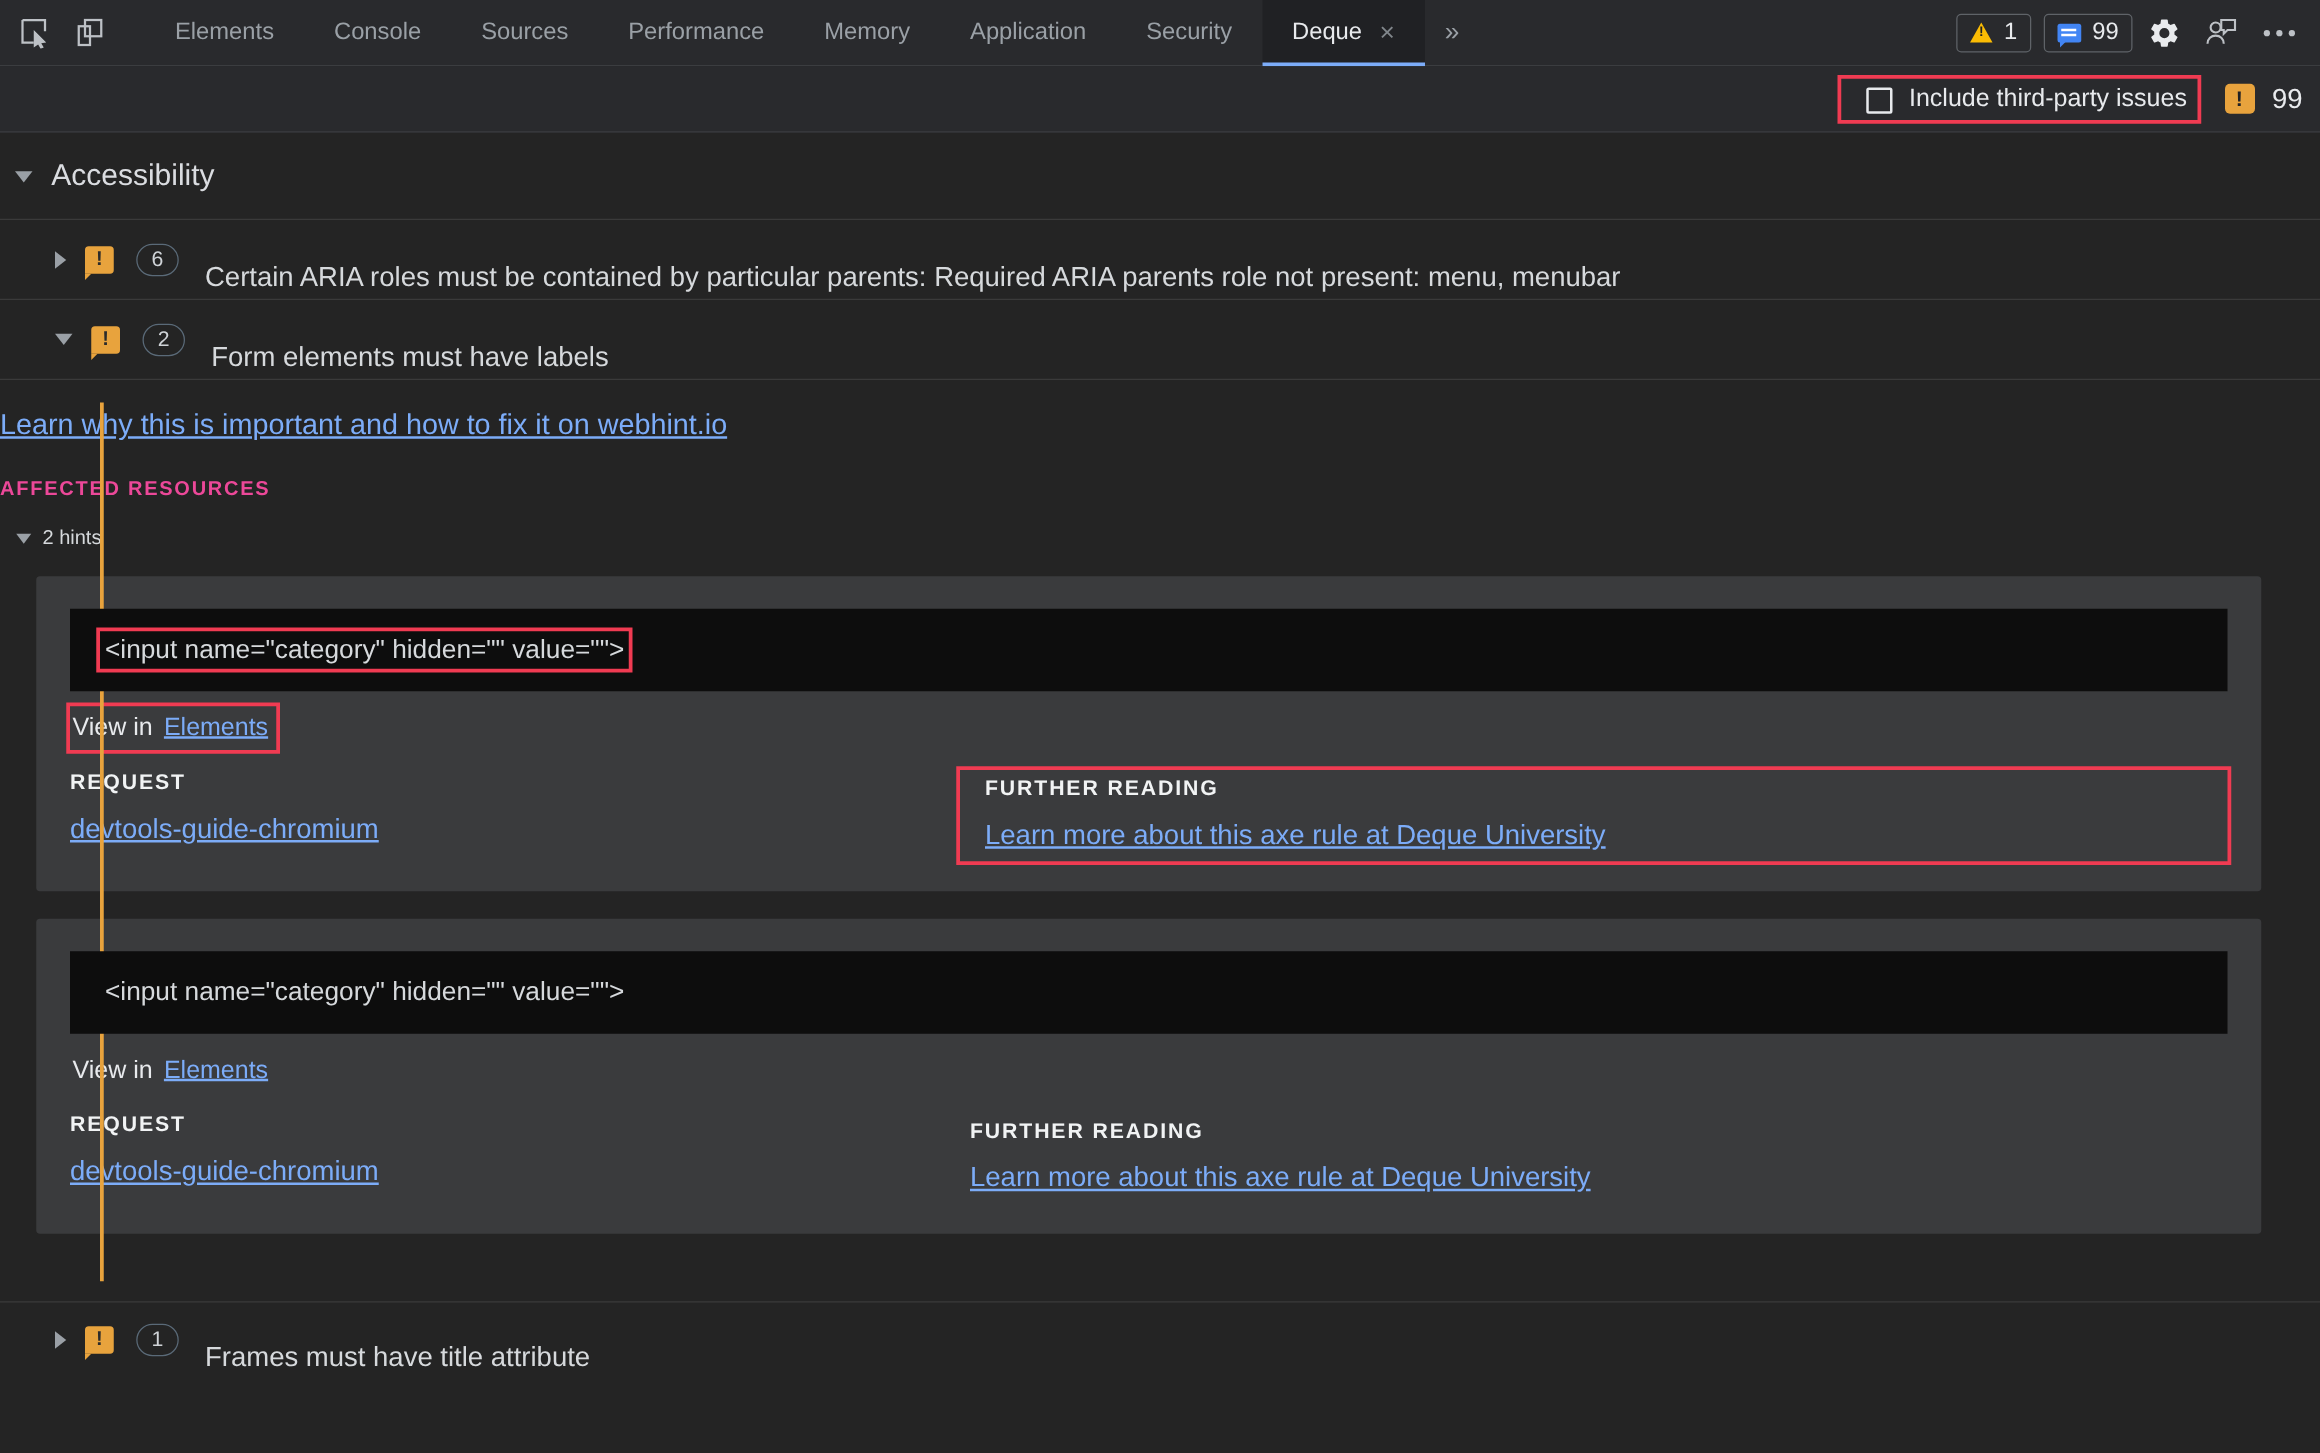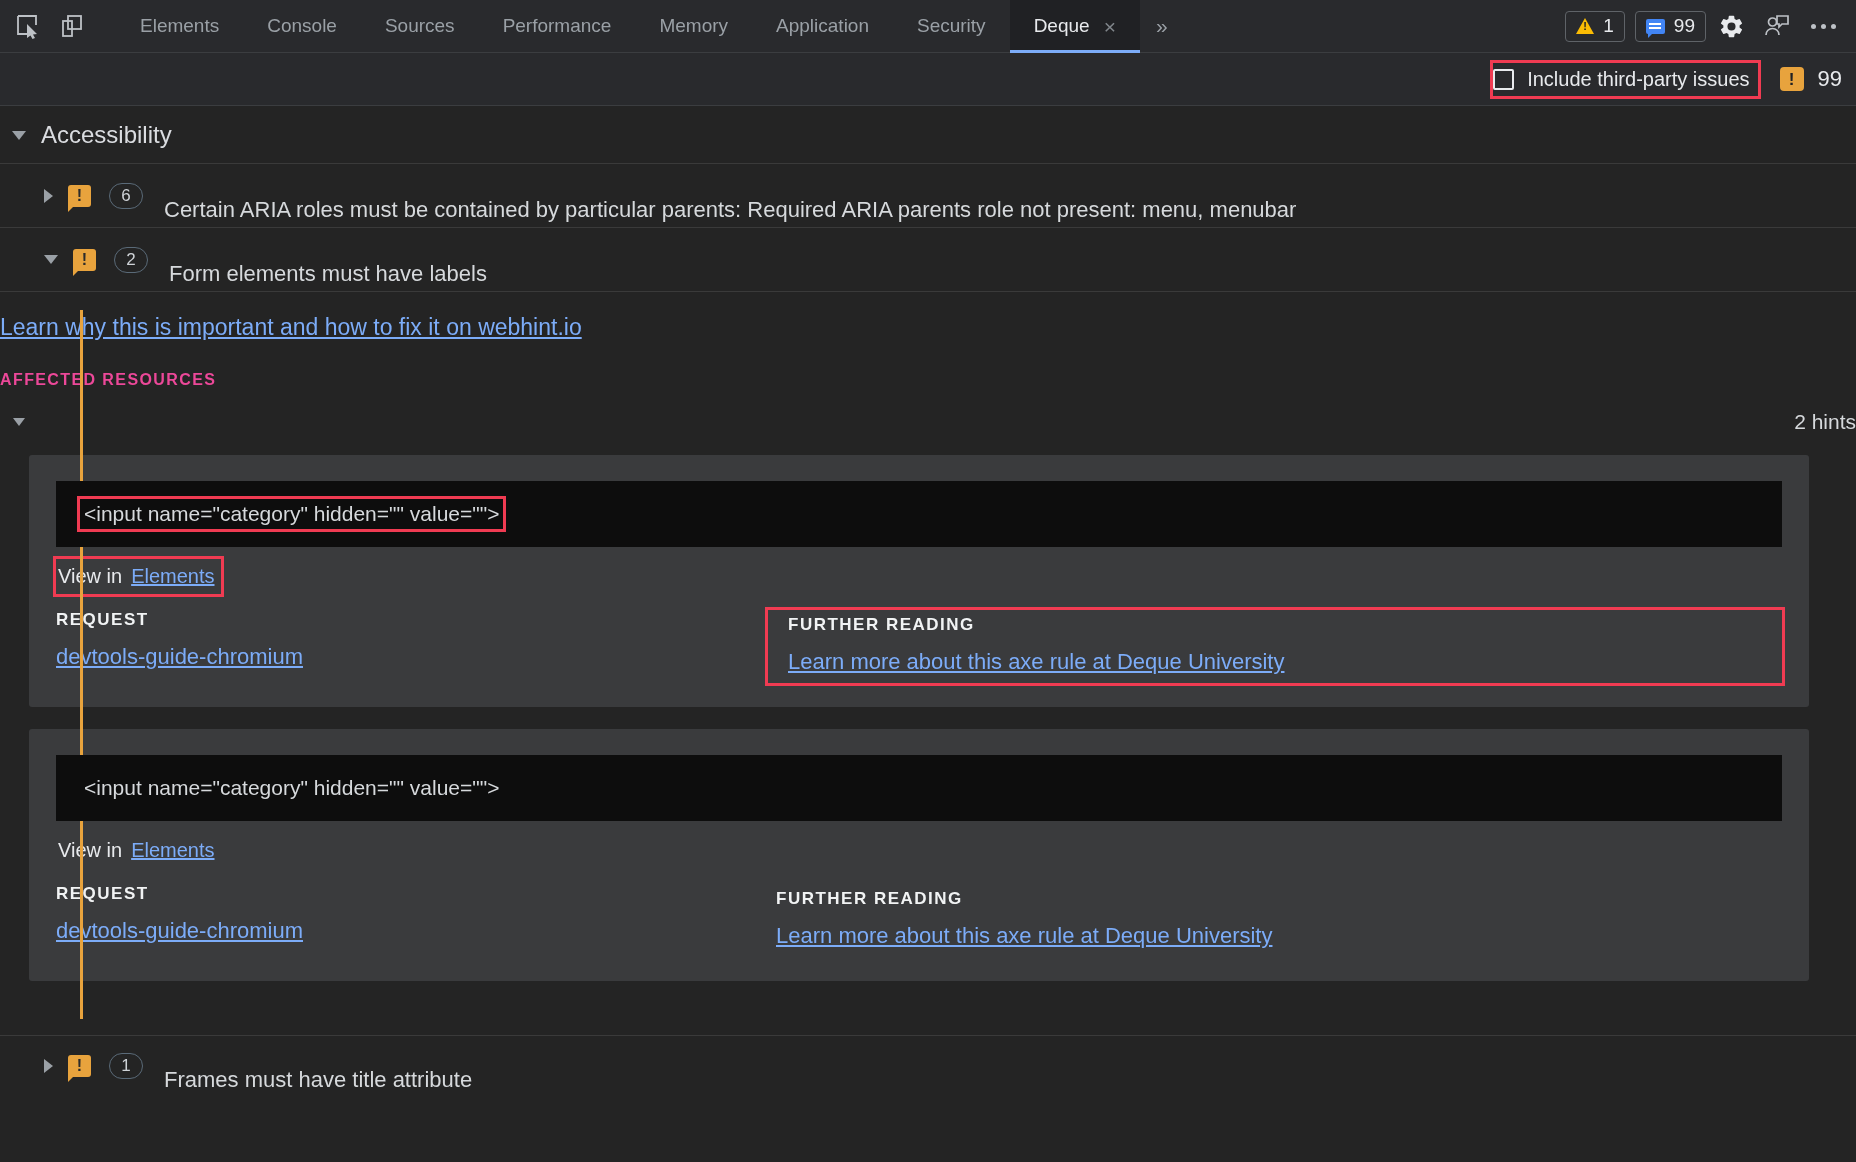--- a/index.html
+++ b/index.html
@@ -127,22 +127,22 @@
     height: 53px;
     background: #292a2d;
     display: flex;
     align-items: center;
     justify-content: flex-end;
     padding-right: 8px;
     border-bottom: 1px solid #3b3d40;
     position: relative;
   }
   .third-party {
-    display: flex; align-items: center; gap: 13px;
-    padding: 5px 8px 5px 0;
+    display: flex; align-items: flex-end; gap: 13px;
+    padding: 5px 8px 5px 20px;
   }
   .cb {
     width: 21px; height: 21px;
     border: 2px solid #e8eaed;
     border-radius: 2px;
     background: transparent;
     flex: 0 0 auto;
   }
   .third-party .lbl { font-size: 20px; color: #e8eaed; white-space: nowrap; }
   .annot {
@@ -172,21 +172,21 @@
 
   
   .content {
     position: absolute;
     top: 107px; left: 0; right: 0; bottom: 0;
     background: #242424;
     overflow: hidden;
   }
 
   .category-row {
-    height: 57px;
+    height: 69px;
     display: flex; align-items: center;
     padding-left: 12px;
     border-bottom: 1px solid #3a3a3a;
   }
   .tri {
     width: 0; height: 0;
     border-left: 7px solid transparent;
     border-right: 7px solid transparent;
     border-top: 9px solid #9aa0a6;
     margin-right: 15px;
@@ -268,24 +268,23 @@
   }
   .section-label {
     font-size: 16px;
     font-weight: bold;
     letter-spacing: 1.4px;
     color: #ec4899;
     margin-bottom: 21px;
   }
   .hints-toggle {
     display: flex; align-items: center;
-    font-size: 21px; color: #d6d9dc;
+    font-size: 16px; color: #d6d9dc;
     margin-bottom: 21px;
     margin-left: 13px;
-    justify-content: space-between;
   }
 
   .hint-card {
     background: #3a3b3d;
     border-radius: 3px;
     margin-left: 29px;
     margin-right: 47px;
     padding: 26px 27px 24px 27px;
     margin-bottom: 22px;
   }

